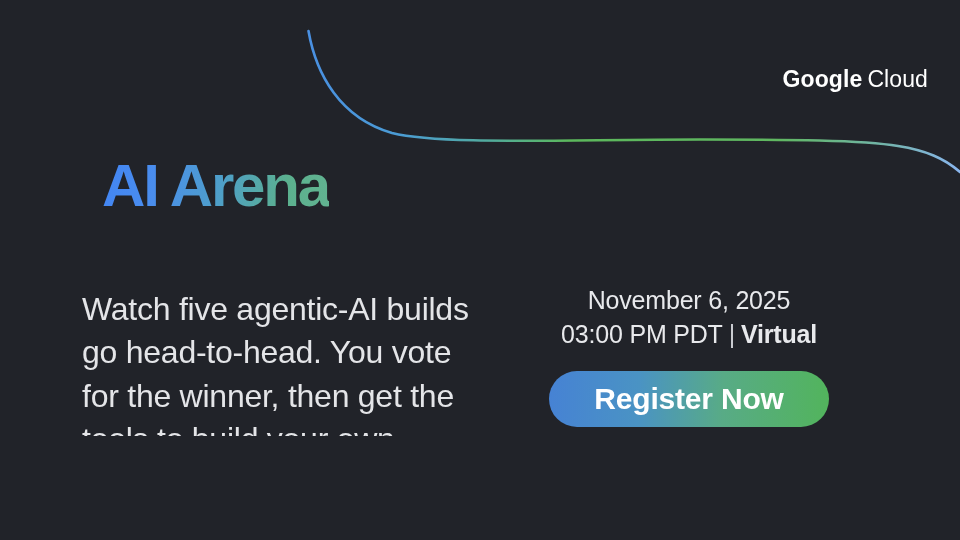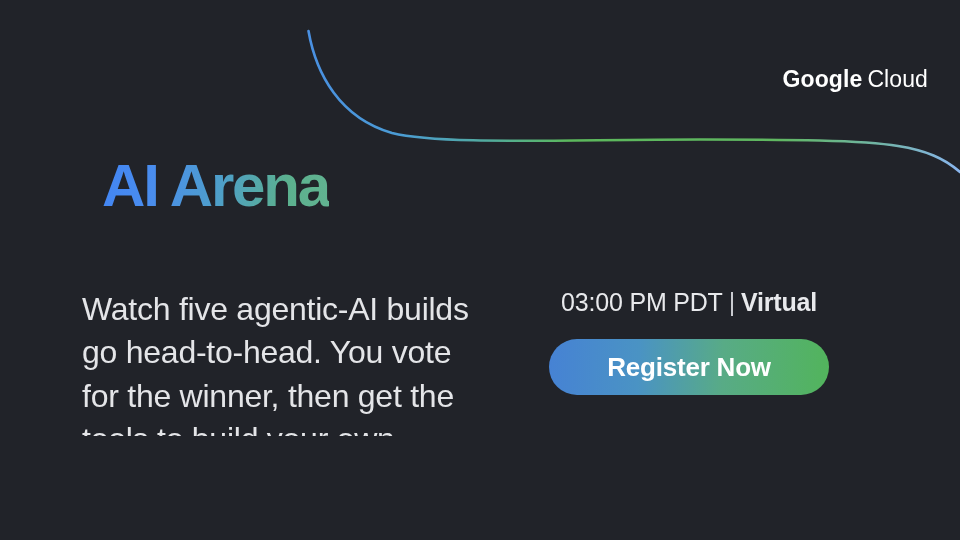--- a/index.html
+++ b/index.html
@@ -144,21 +144,21 @@
     display: inline-block;
     margin-top: 20px;
     width: 280px;
     height: 56px;
     line-height: 56px;
     border-radius: 28px;
     border: none;
     outline: none;
     cursor: pointer;
     font-family: "Liberation Sans", sans-serif;
-    font-size: 26px;
+    font-size: 30px;
     font-weight: 700;
     letter-spacing: -0.2px;
     color: #ffffff;
     text-align: center;
     background-image: linear-gradient(92deg, #4682d4 0%, #4a93c4 32%, #58ab86 62%, #52b45c 100%);
   }
 </style>
 </head>
 <body>
 
@@ -183,19 +183,20 @@
     <span class="brand-google">Google</span><span class="brand-cloud">Cloud</span>
   </div>
 
   <div class="headline-row">
     <h1 class="title">AI Arena</h1>
   </div>
 
   <p class="body-copy">Watch five agentic-AI builds go head-to-head. You vote for the winner, then get the tools to build your own.</p>
 
   <div class="event-block">
+    <div class="event-date">November 6, 2025</div>
     <div class="event-meta">
       <span>03:00 PM PDT</span><span class="sep">|</span><span class="mode">Virtual</span>
     </div>
     <button class="cta">Register Now</button>
   </div>
 
 </div>
 
 </body></html>

